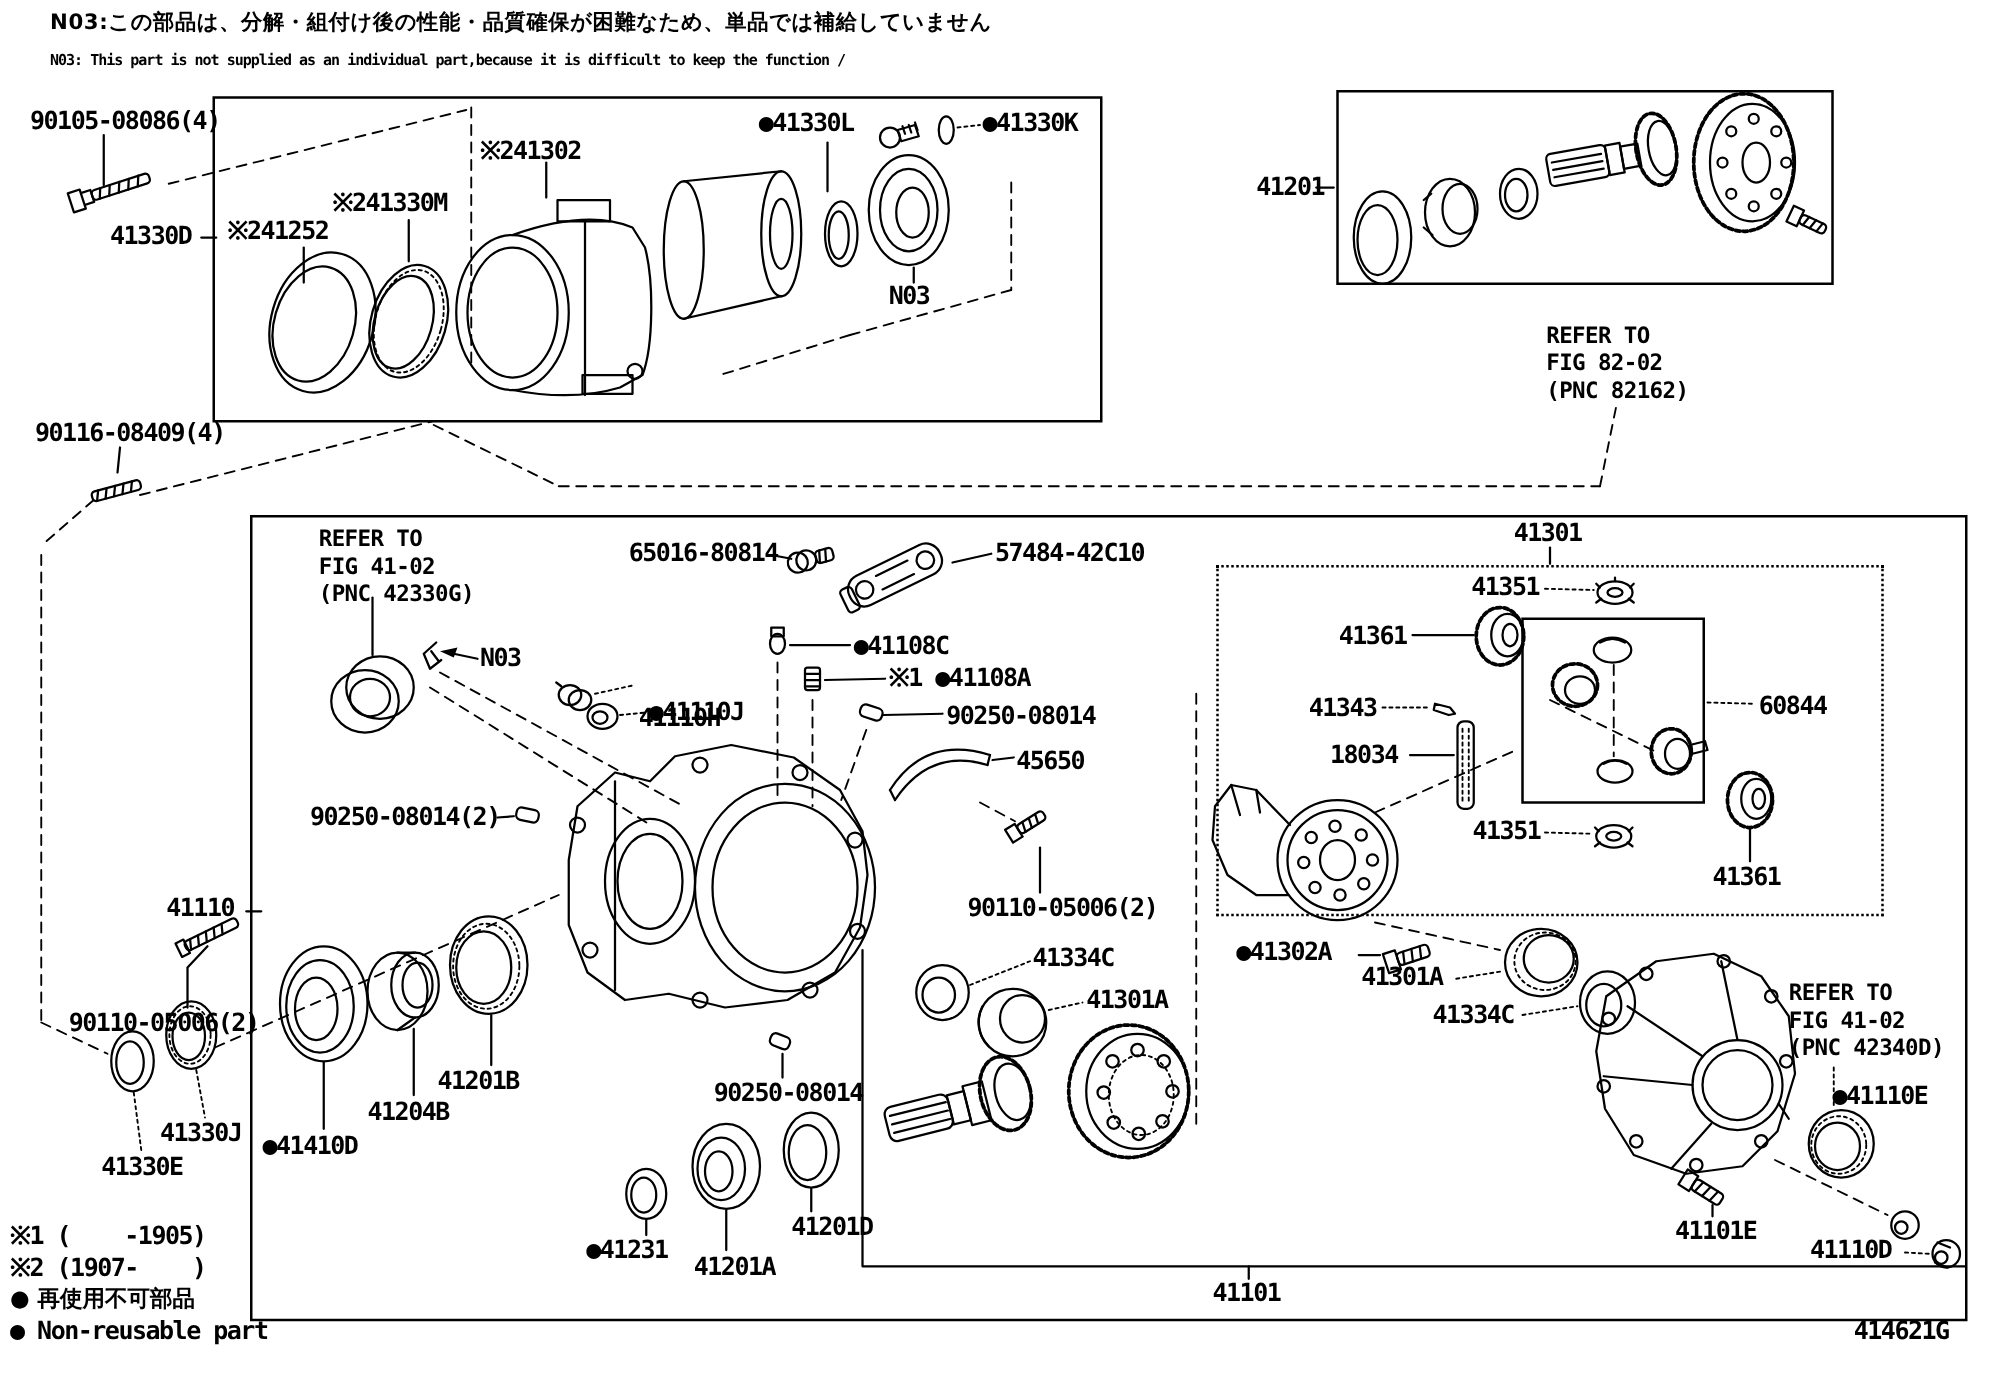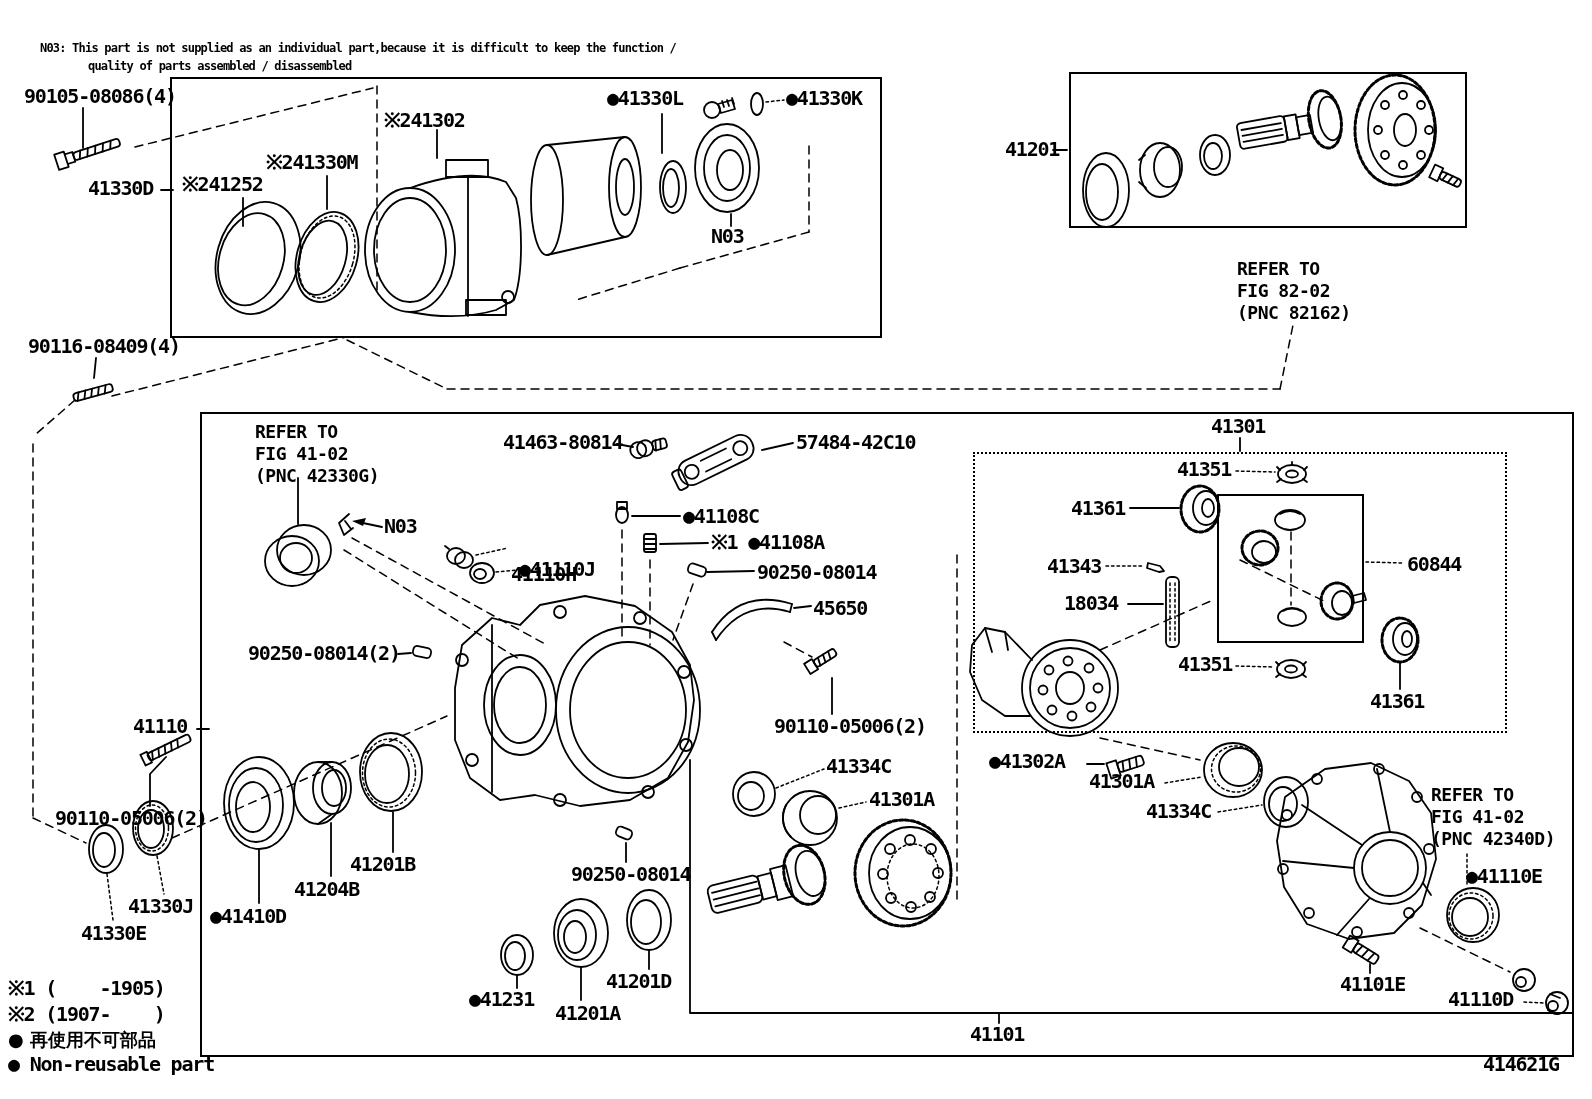--- a/index.html
+++ b/index.html
@@ -465,62 +465,62 @@
     <g>
       <ellipse cx="482" cy="573" rx="12" ry="10"></ellipse>
         <ellipse cx="480" cy="574" rx="6" ry="5"></ellipse>
     </g>
     <line class="dot" x1="496" y1="572" x2="517" y2="570"></line>
 
     <path d="M690,760 L690,1013 L1572,1013" stroke-width="2"></path>
     <line x1="999" y1="1013" x2="999" y2="1023"></line>
   </svg>
 
+  <div class="lbl hdr-jp" style="left:40px;top:8px">N03:この部品は、分解・組付け後の性能・品質確保が困難なため、単品では補給していません</div>
   <div class="lbl hdr-en" style="left:40px;top:38px">N03: This part is not supplied as an individual part,because it is difficult to keep the function /</div>
-  <div class="lbl hdr-en" style="left:88px;top:56px">quality of parts assembled / disassembled</div>
 
   <div class="lbl" style="left:24px;top:86px">90105-08086(4)</div>
   <div class="lbl" style="left:88px;top:178px">41330D</div>
   <div class="lbl" style="left:182px;top:174px">※241252</div>
   <div class="lbl" style="left:266px;top:152px">※241330M</div>
   <div class="lbl" style="left:384px;top:110px">※241302</div>
   <div class="lbl" style="left:607px;top:88px">●41330L</div>
   <div class="lbl" style="left:786px;top:88px">●41330K</div>
   <div class="lbl" style="left:711px;top:226px">N03</div>
   <div class="lbl" style="left:1005px;top:139px">41201</div>
   <div class="lbl ref" style="left:1237px;top:258px">REFER TO
 FIG 82-02
 (PNC 82162)</div>
   <div class="lbl" style="left:28px;top:336px">90116-08409(4)</div>
   <div class="lbl ref" style="left:255px;top:421px">REFER TO
 FIG 41-02
 (PNC 42330G)</div>
   <div class="lbl" style="left:384px;top:516px">N03</div>
-  <div class="lbl" style="left:503px;top:432px">41463-80814</div>
+  <div class="lbl" style="left:503px;top:432px">65016-80814</div>
   <div class="lbl" style="left:796px;top:432px">57484-42C10</div>
   <div class="lbl" style="left:683px;top:506px">●41108C</div>
   <div class="lbl" style="left:711px;top:532px">※1 ●41108A</div>
   <div class="lbl" style="left:757px;top:562px">90250-08014</div>
   <div class="lbl" style="left:813px;top:598px">45650</div>
   <div class="lbl" style="left:511px;top:564px">41110H</div>
   <div class="lbl" style="left:519px;top:559px">●41110J</div>
   <div class="lbl" style="left:248px;top:643px">90250-08014(2)</div>
   <div class="lbl" style="left:133px;top:716px">41110</div>
   <div class="lbl" style="left:55px;top:808px">90110-05006(2)</div>
   <div class="lbl" style="left:128px;top:896px">41330J</div>
   <div class="lbl" style="left:81px;top:923px">41330E</div>
   <div class="lbl" style="left:210px;top:906px">●41410D</div>
   <div class="lbl" style="left:294px;top:879px">41204B</div>
   <div class="lbl" style="left:350px;top:854px">41201B</div>
   <div class="lbl" style="left:774px;top:716px">90110-05006(2)</div>
   <div class="lbl" style="left:826px;top:756px">41334C</div>
   <div class="lbl" style="left:869px;top:789px">41301A</div>
   <div class="lbl" style="left:469px;top:989px">●41231</div>
   <div class="lbl" style="left:555px;top:1003px">41201A</div>
-  <div class="lbl" style="left:606px;top:971px">41201D</div>
+  <div class="lbl" style="left:633px;top:971px">41201D</div>
   <div class="lbl" style="left:571px;top:864px">90250-08014</div>
   <div class="lbl" style="left:1211px;top:416px">41301</div>
   <div class="lbl" style="left:1177px;top:459px">41351</div>
   <div class="lbl" style="left:1071px;top:498px">41361</div>
   <div class="lbl" style="left:1047px;top:556px">41343</div>
   <div class="lbl" style="left:1064px;top:593px">18034</div>
   <div class="lbl" style="left:1407px;top:554px">60844</div>
   <div class="lbl" style="left:1178px;top:654px">41351</div>
   <div class="lbl" style="left:1370px;top:691px">41361</div>
   <div class="lbl" style="left:989px;top:751px">●41302A</div>

